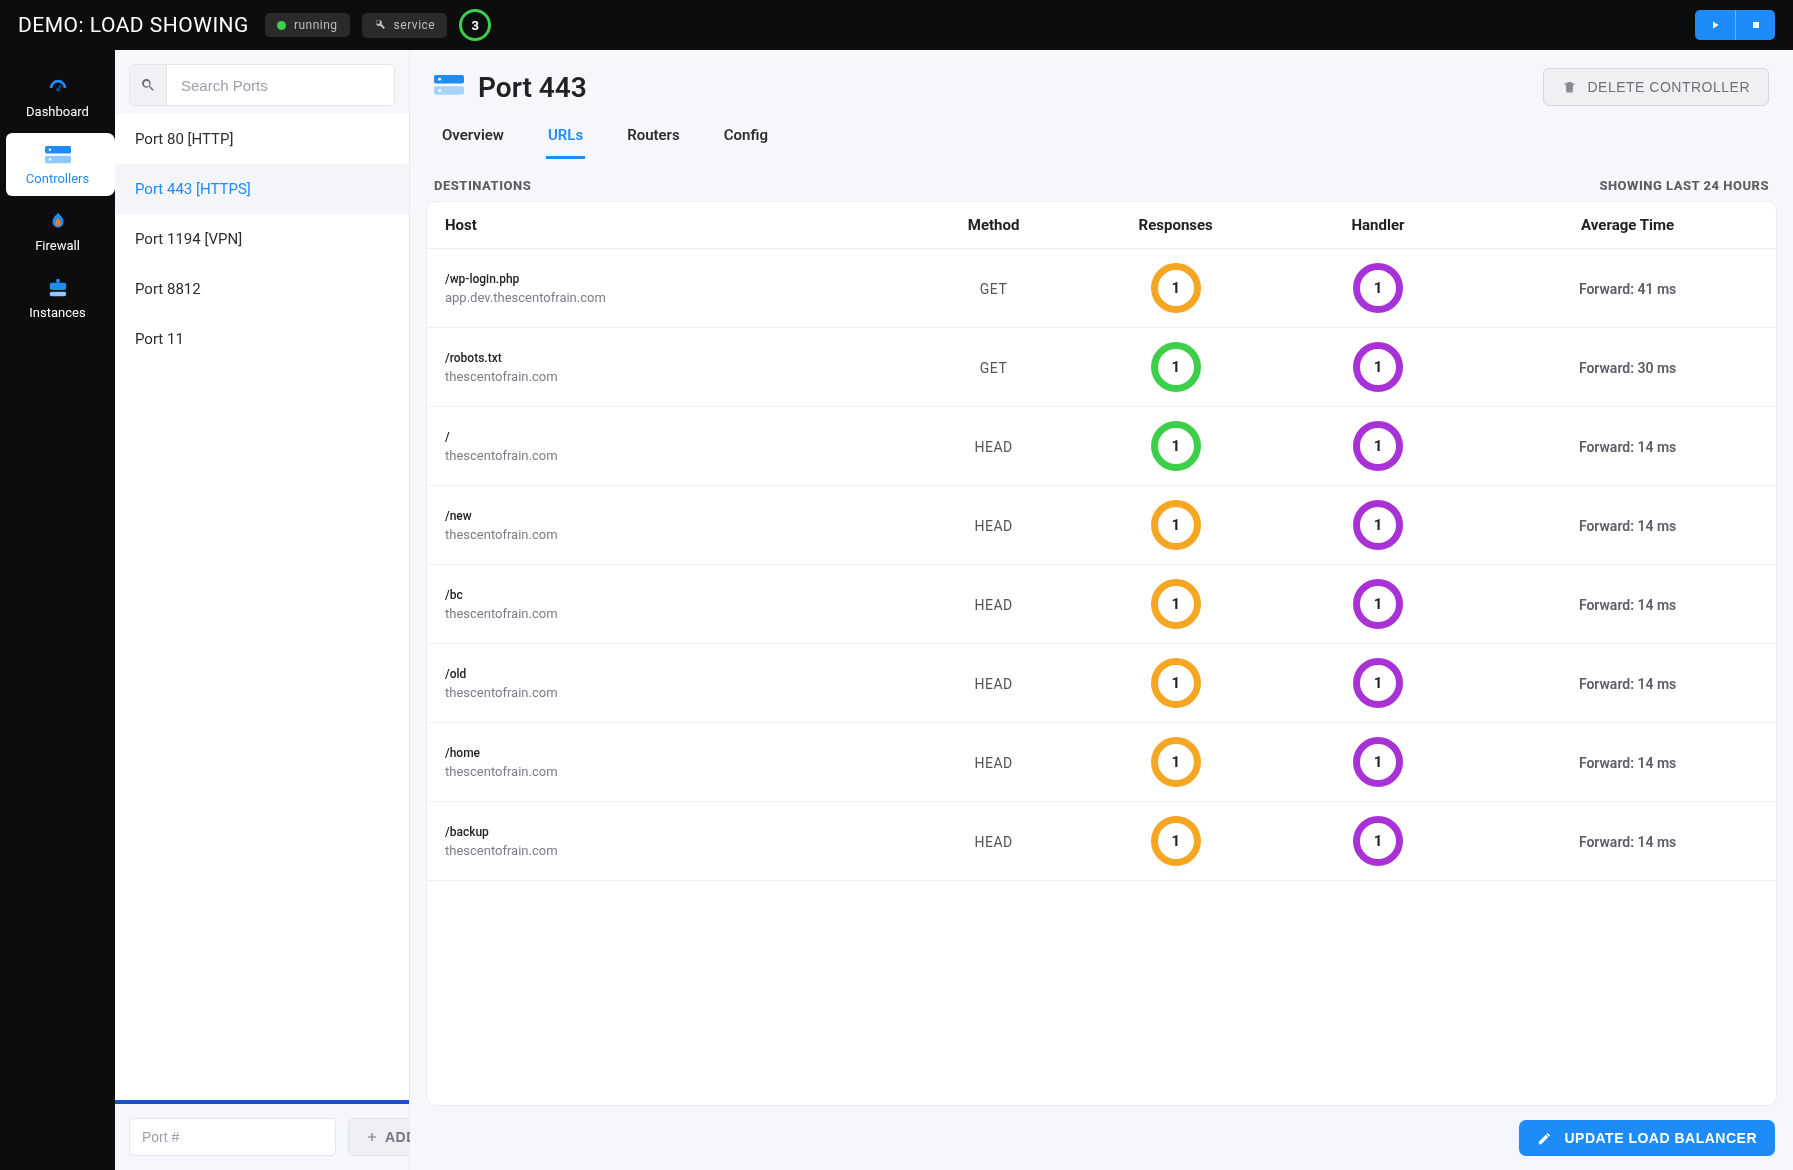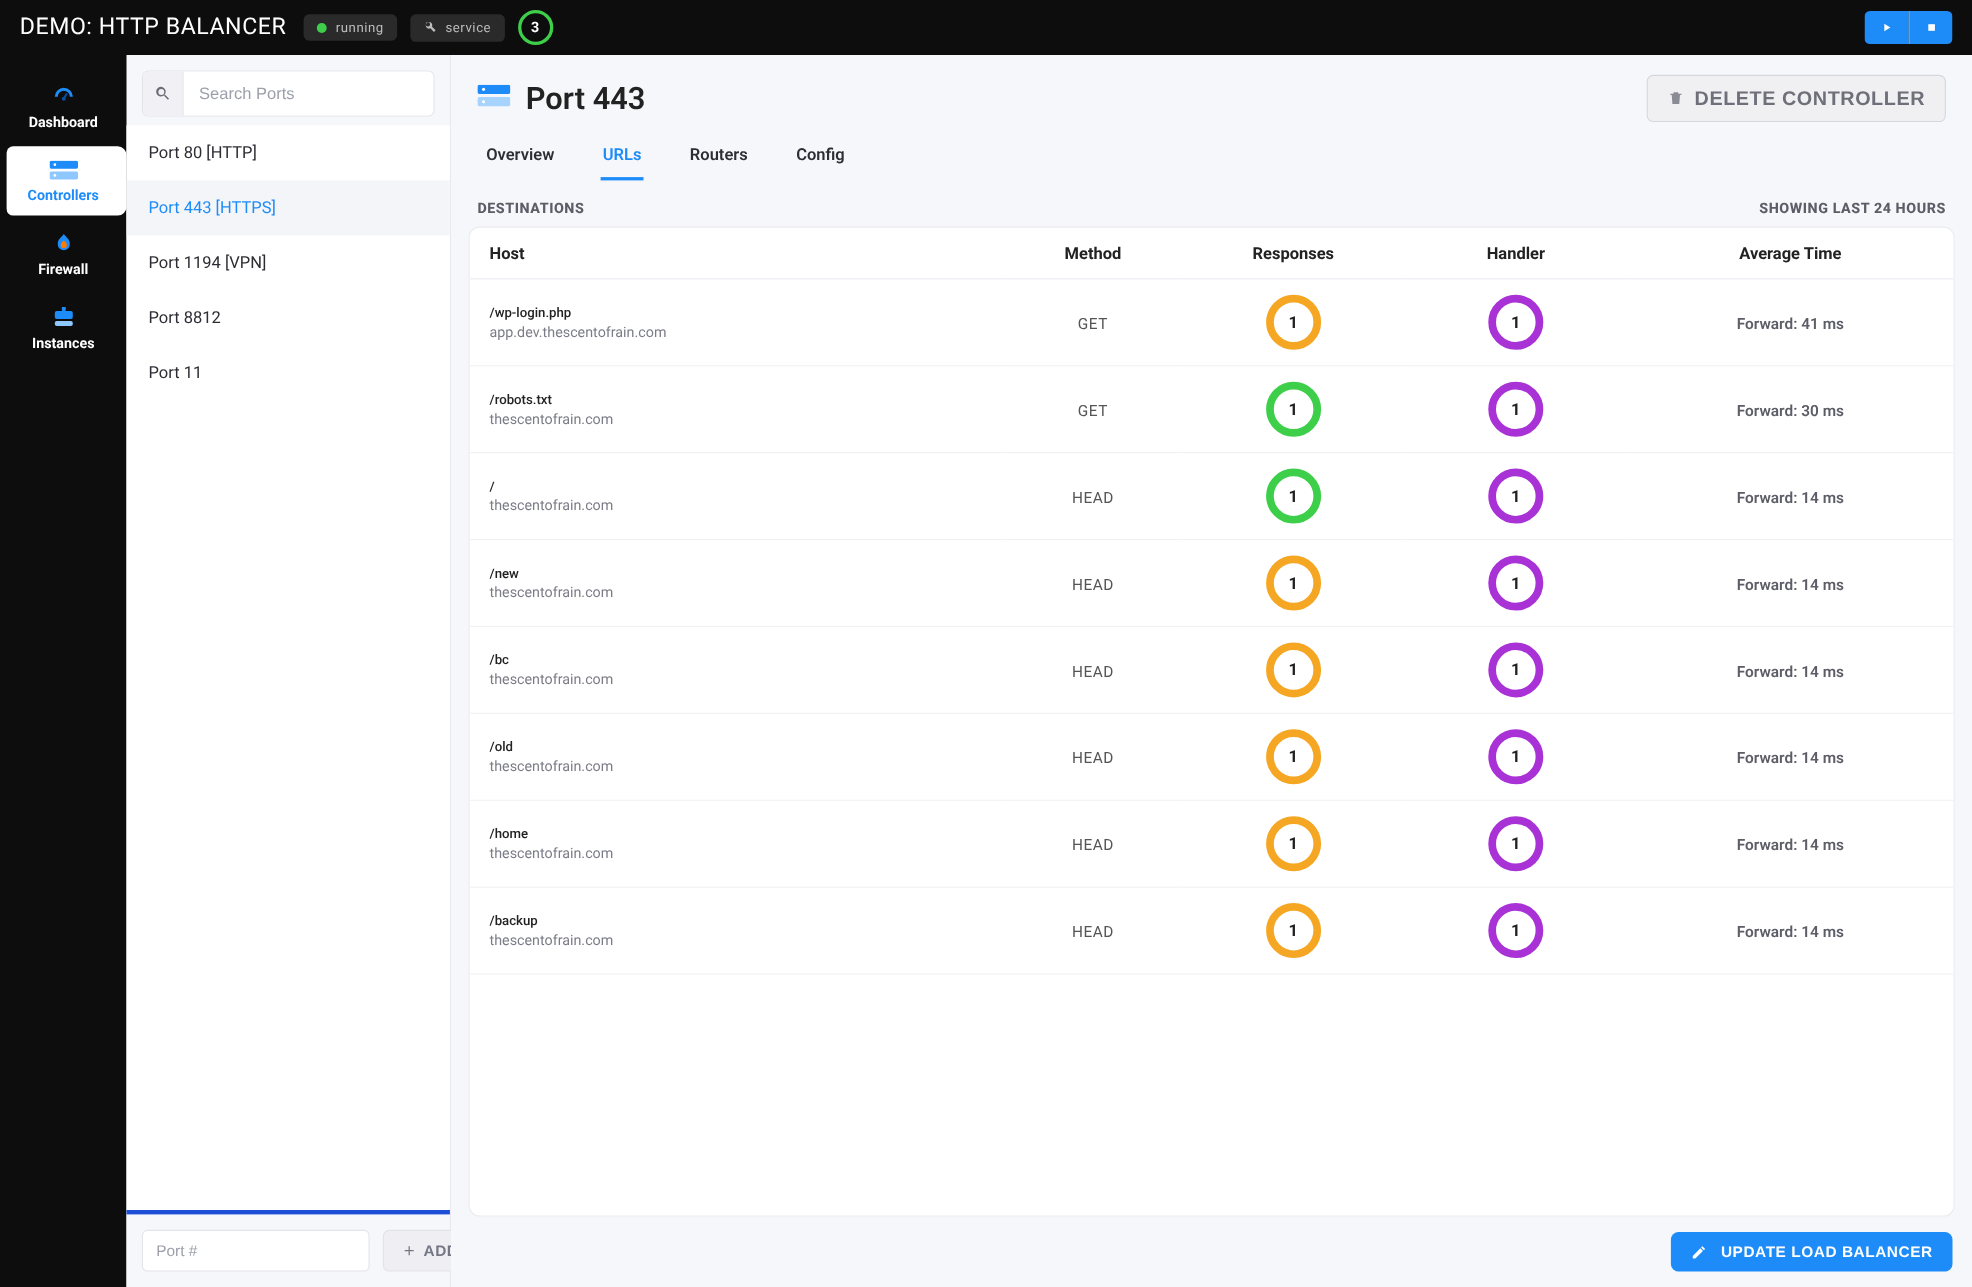--- a/index.html
+++ b/index.html
@@ -87,21 +87,21 @@
     display: flex;
     flex-direction: column;
     align-items: center;
     justify-content: flex-end;
     gap: 6px;
     padding: 12px 0 10px;
     margin: 4px 6px 4px 6px;
     border-radius: 6px;
     color: #fff;
     font-size: 13px;
-    font-weight: 700;
+    font-weight: 400;
     cursor: pointer;
   }
   .nav-item.active {
     background: #fff;
     color: #1d8cf8;
     border-top-right-radius: 8px;
     border-bottom-right-radius: 8px;
     margin-left: 6px;
     margin-right: 0;
     padding-right: 6px;
@@ -196,21 +196,21 @@
     padding: 18px 24px 6px;
     gap: 14px;
   }
   .server-icon { width: 30px; }
   .main-title { font-size: 28px; font-weight: 600; color: #222; }
   .delete-btn {
     margin-left: auto;
     display:flex;align-items:center;gap:10px;
     background:#f0f0f3;border:1px solid #d6d6de;border-radius:6px;
     padding: 10px 18px;
-    font-size:18px;font-weight:700;color:#6f6f7a;letter-spacing:.5px;
+    font-size:14px;font-weight:400;color:#6f6f7a;letter-spacing:.5px;
     cursor:pointer;
   }
   .delete-btn svg{width:15px;height:15px;fill:#8b8b95;}
 
   .tabs {
     display:flex; gap:40px;
     padding: 6px 30px 0;
     border-bottom: 1px solid transparent;
   }
   .tab {
@@ -278,21 +278,21 @@
   }
   .update-btn svg{width:15px;height:15px;fill:#fff;}
 
   
   .mag{width:16px;height:16px;fill:#6b6b76;}
 </style>
 </head>
 <body>
 
 <div class="topbar">
-  <div class="topbar-title">DEMO: HTTP BALANCER</div>
+  <div class="topbar-title">DEMO: LOAD SHOWING</div>
 
   <div class="pill">
     <span class="dot"></span>
     <span>running</span>
   </div>
 
   <div class="pill">
     <span>
       <svg class="wrench" viewBox="0 0 24 24">
           <path d="M22 19l-6.5-6.5a6 6 0 10-3 3L19 22l3-3zM4 8a4 4 0 118 0 4 4 0 01-8 0z"></path>

